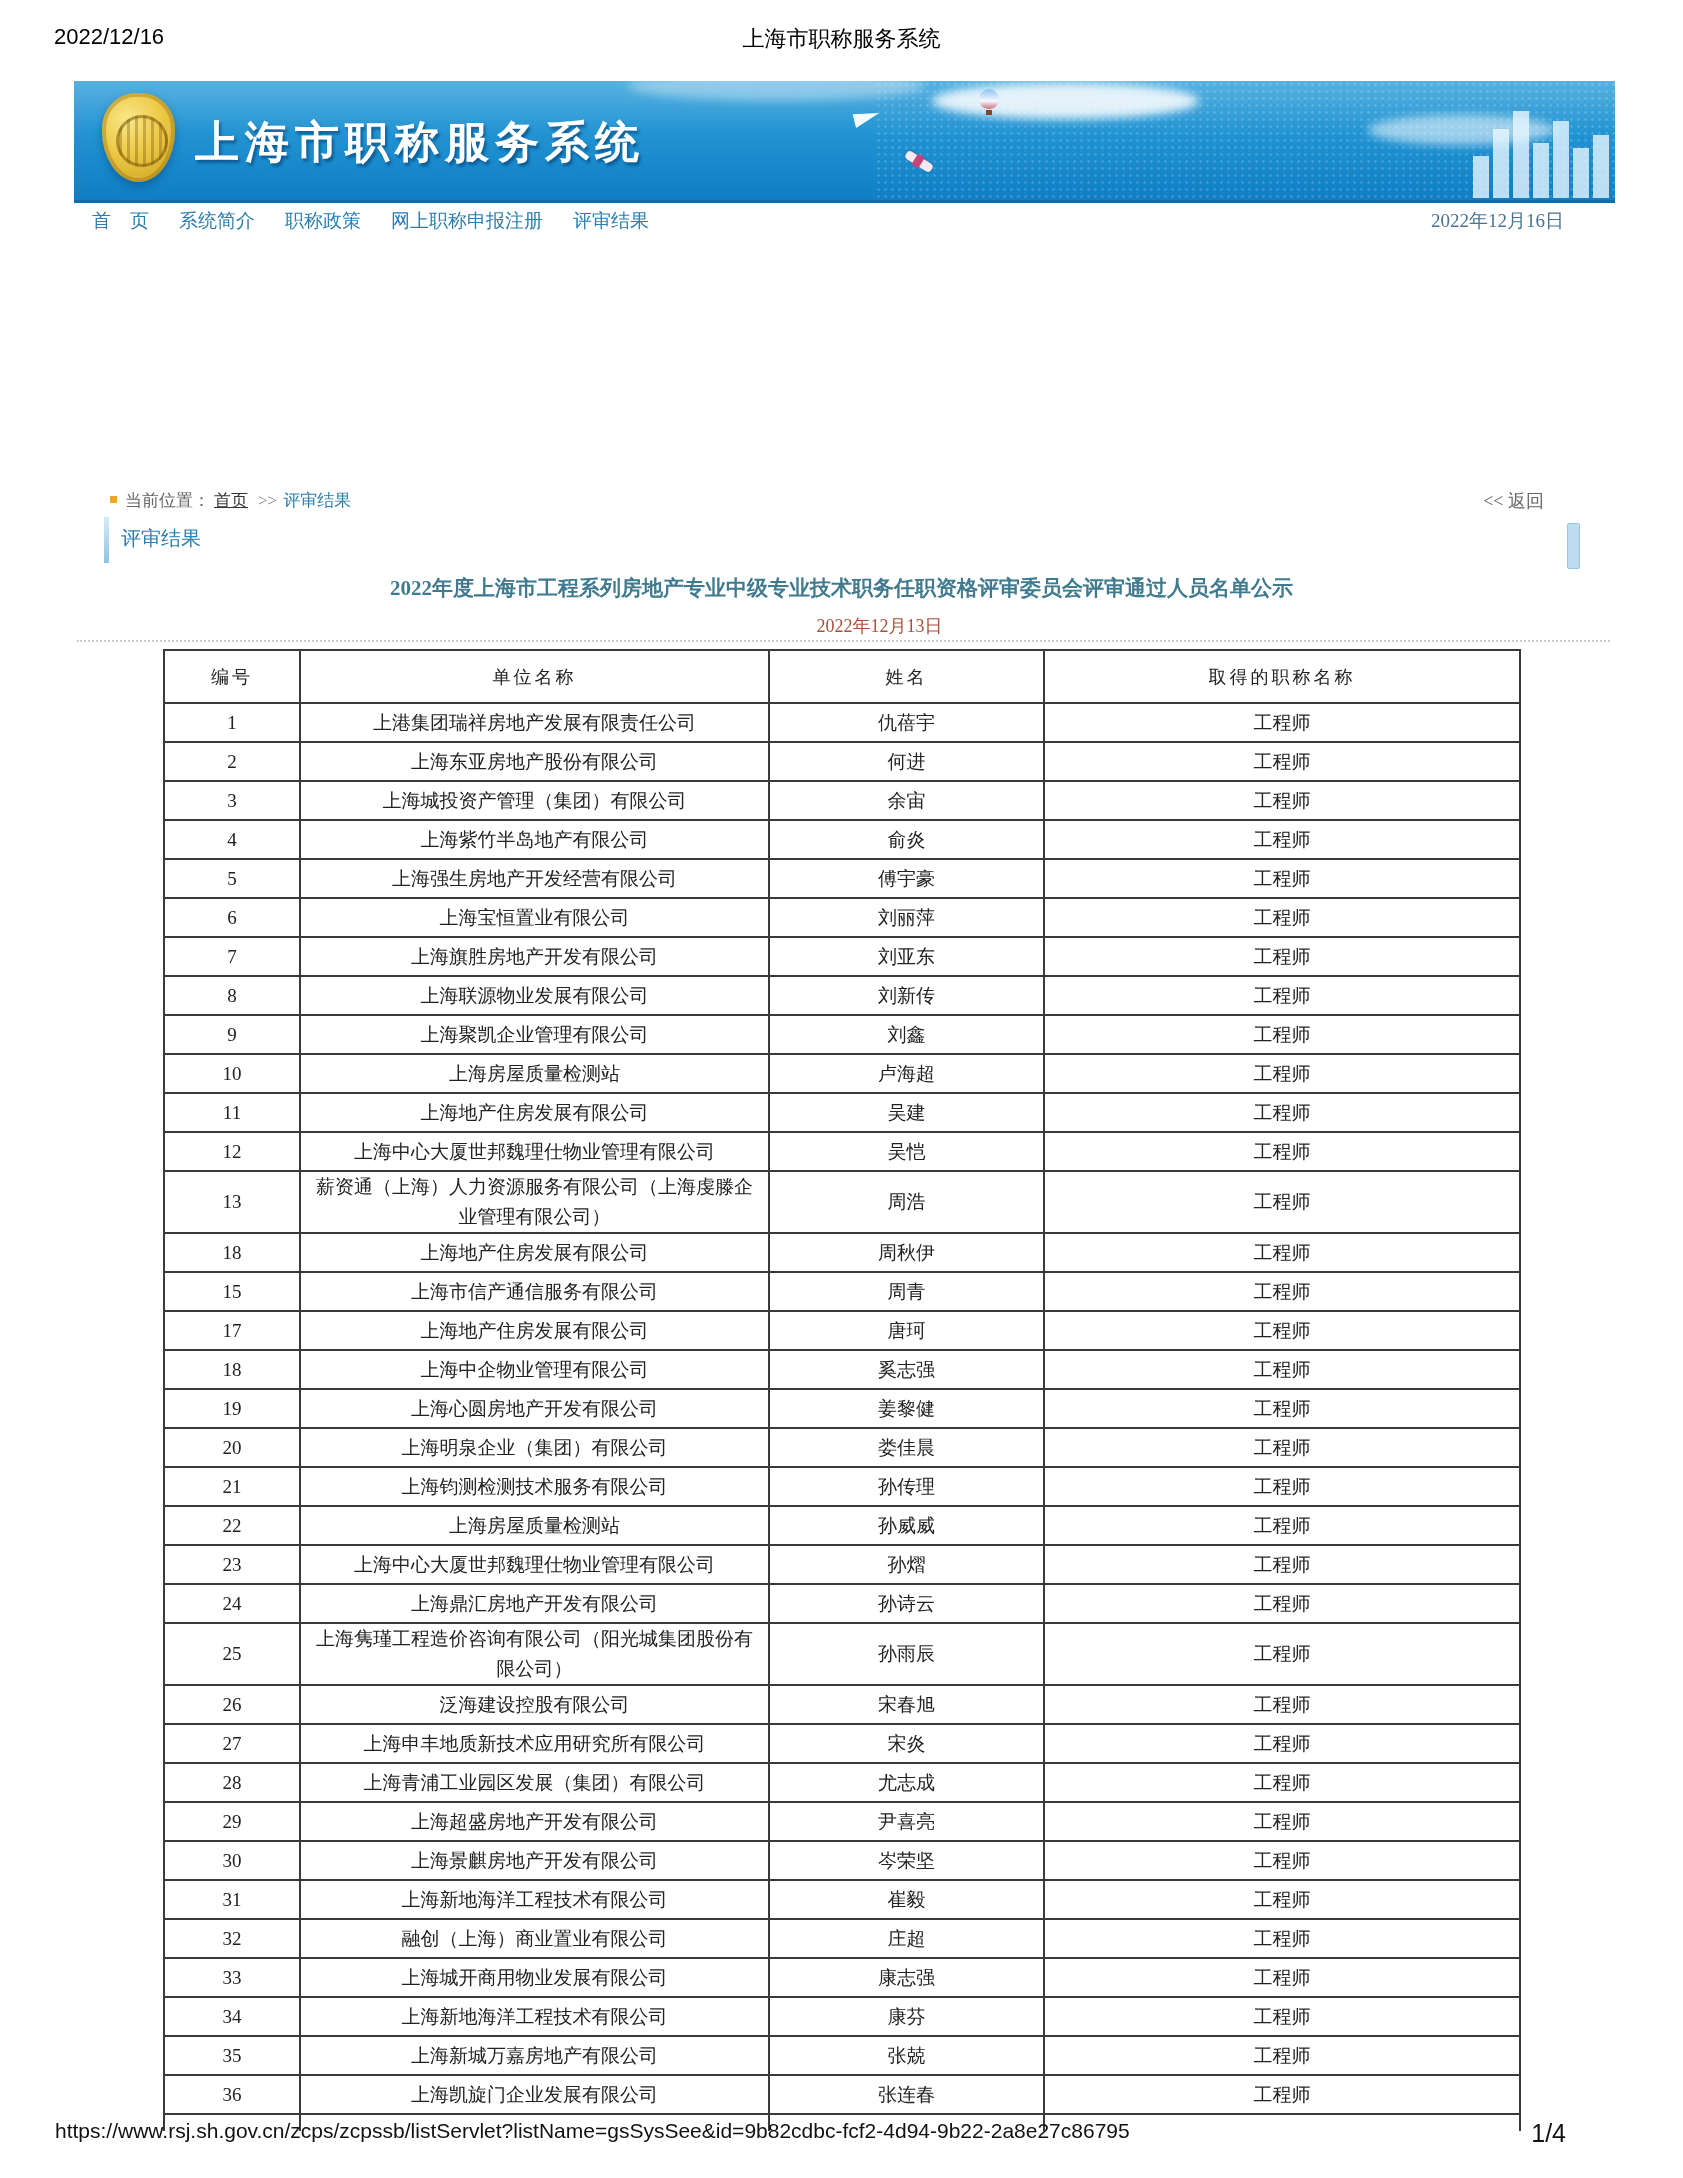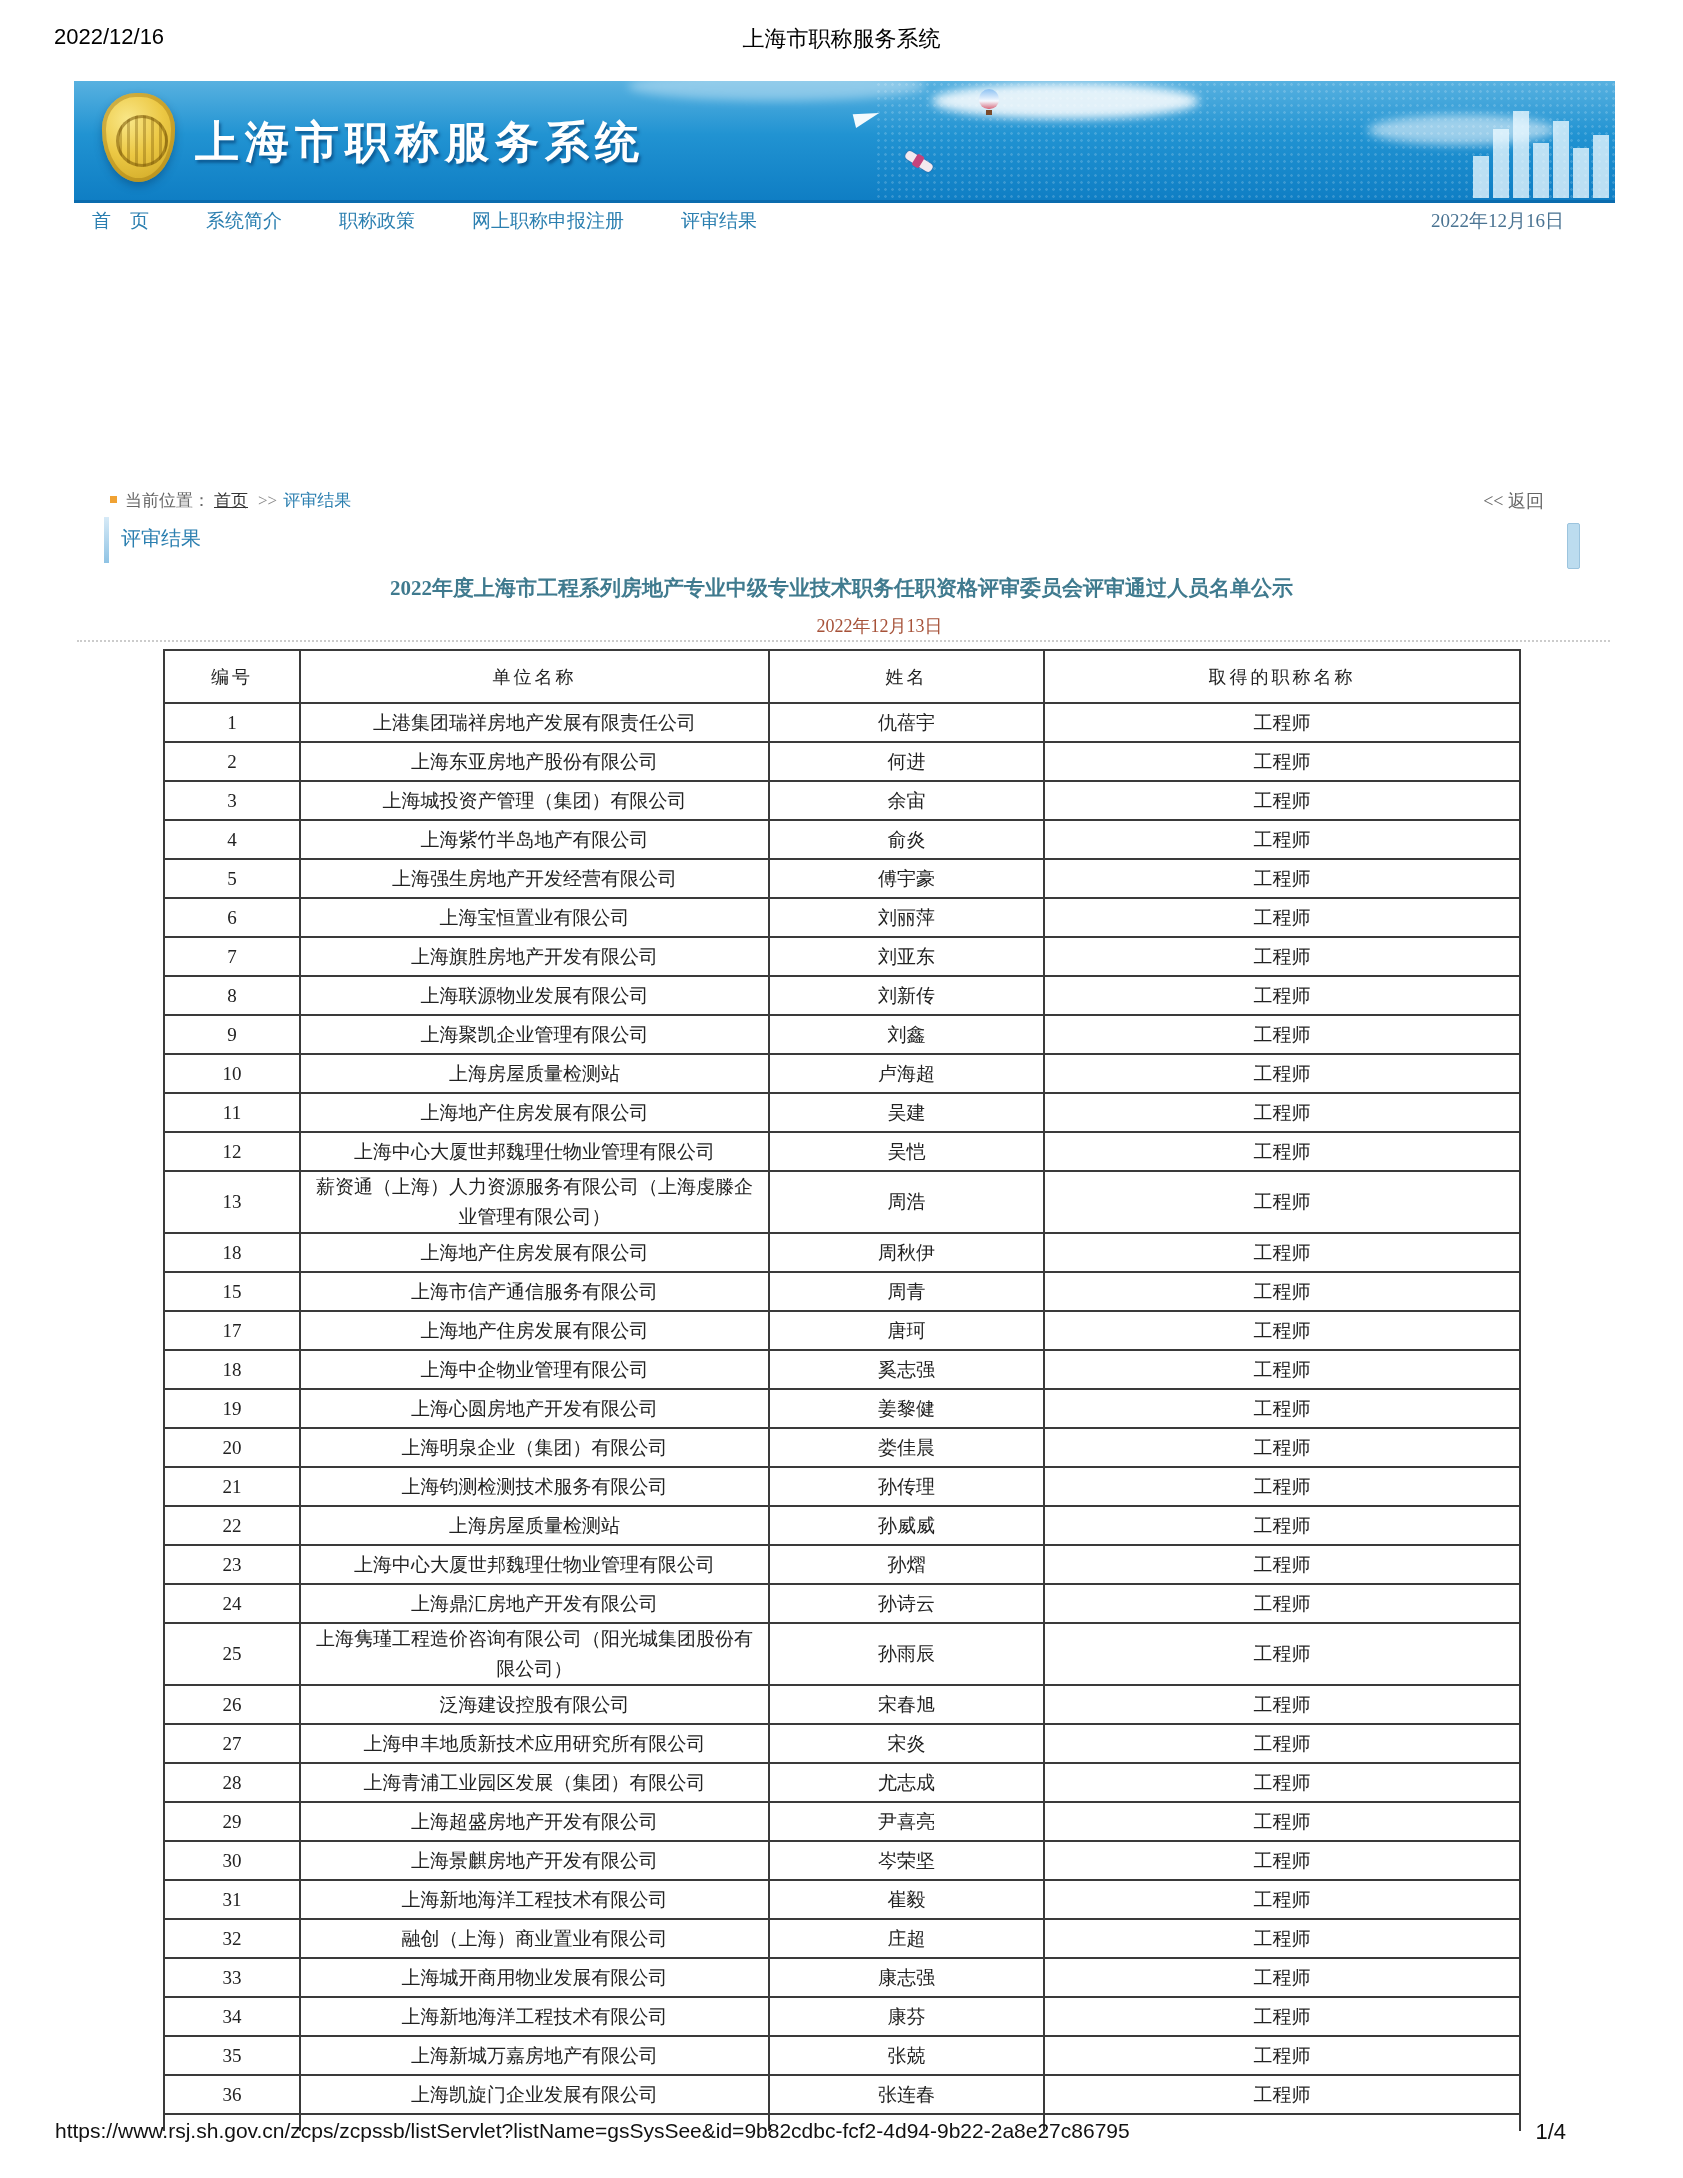--- a/index.html
+++ b/index.html
@@ -48,21 +48,21 @@
   .logo:after{content:"";position:absolute;left:14px;top:22px;width:46px;height:46px;border-radius:50%;
     border:3px solid rgba(120,85,5,.55);background:repeating-linear-gradient(90deg,rgba(120,85,5,.35) 0 3px,transparent 3px 8px);}
   .banner-title{
     position:absolute;left:121px;top:32px;font-size:44px;font-weight:bold;color:#ffffff;
     letter-spacing:6px;text-shadow:2px 3px 3px rgba(0,50,100,.55);
     font-family:"Liberation Sans",sans-serif;
   }
   
   .nav{position:absolute;left:74px;top:200px;width:1541px;height:42px;display:flex;align-items:center;
        font-family:"Liberation Serif",serif;font-size:19px;}
-  .nav .item{color:#2b7fb0;margin-left:57px;cursor:pointer;white-space:nowrap;}
+  .nav .item{color:#2b7fb0;margin-left:30px;cursor:pointer;white-space:nowrap;}
   .nav .item:first-child{margin-left:18px;}
   .nav .date{margin-left:auto;margin-right:51px;color:#4a7392;}
   
   .crumb{position:absolute;left:110px;top:489px;display:flex;align-items:center;
          font-family:"Liberation Serif",serif;font-size:17px;color:#666;}
   .crumb .bullet{width:7px;height:7px;background:#f0a233;margin-right:8px;margin-top:-2px;}
   .crumb .home{color:#333;text-decoration:underline;margin:0 4px;cursor:pointer;}
   .crumb .sep{color:#888;margin:0 6px;}
   .crumb .cur{color:#2b7fb0;cursor:pointer;}
   .back{position:absolute;right:139px;top:489px;font-family:"Liberation Serif",serif;
@@ -83,21 +83,21 @@
   
   table.results{position:absolute;left:163px;top:649px;width:1356px;border-collapse:collapse;
     font-family:"Liberation Serif",serif;font-size:19px;color:#222;table-layout:fixed;}
   table.results th,table.results td{border:2px solid #3a3a3a;text-align:center;vertical-align:middle;
     padding:0 6px;line-height:30px;overflow:hidden;}
   table.results th{height:51px;font-weight:normal;letter-spacing:3px;font-size:18px;}
   table.results td{height:37px;}
   table.results tr.partial td{height:16px;border-bottom:none;}
   
   .footer-url{position:absolute;left:55px;top:2119px;font-size:21px;color:#111;}
-  .footer-page{position:absolute;right:117px;top:2119px;font-size:22px;color:#111;}
+  .footer-page{position:absolute;right:117px;top:2119px;font-size:25px;color:#111;}
 </style>
 </head>
 <body>
 
 <div class="print-date">2022/12/16</div>
 <div class="print-title">上海市职称服务系统</div>
 
 <div class="banner">
   <div class="dots"></div>
   <div class="cloud c1"></div>

